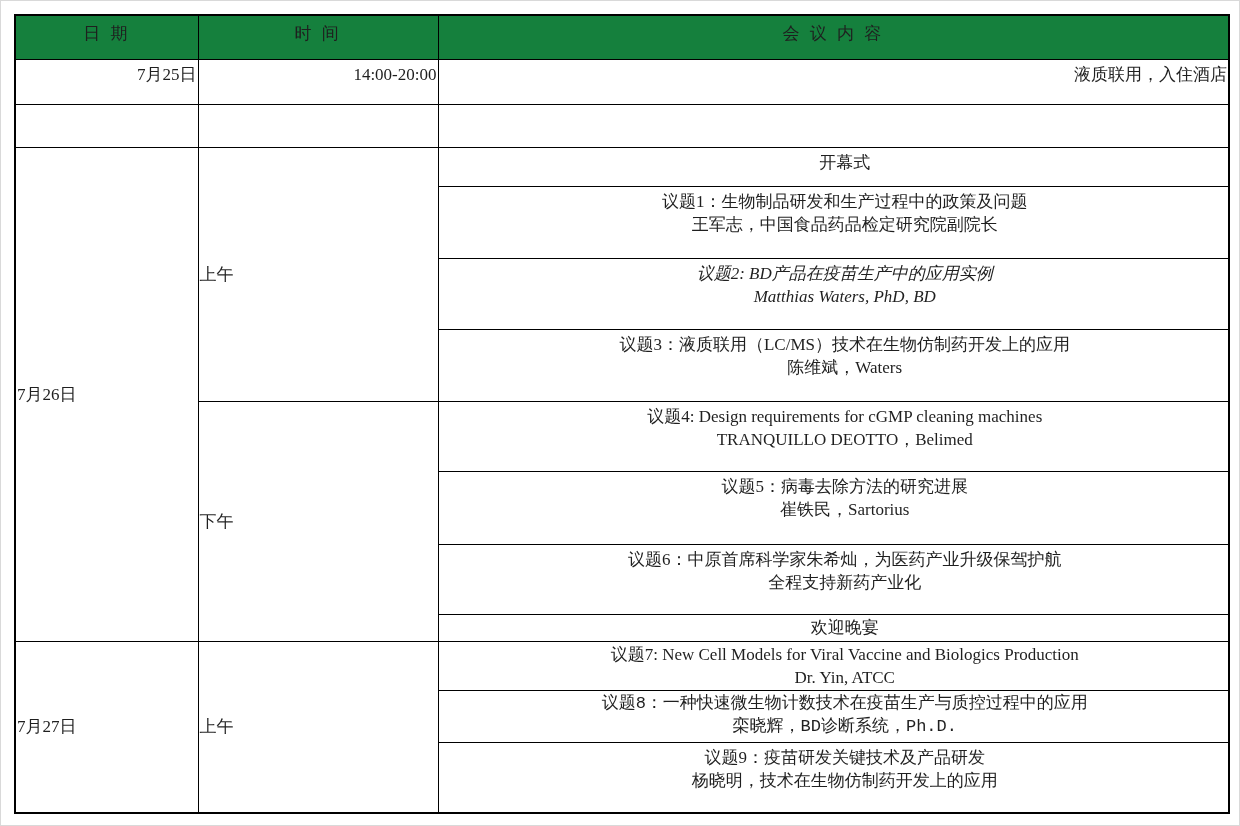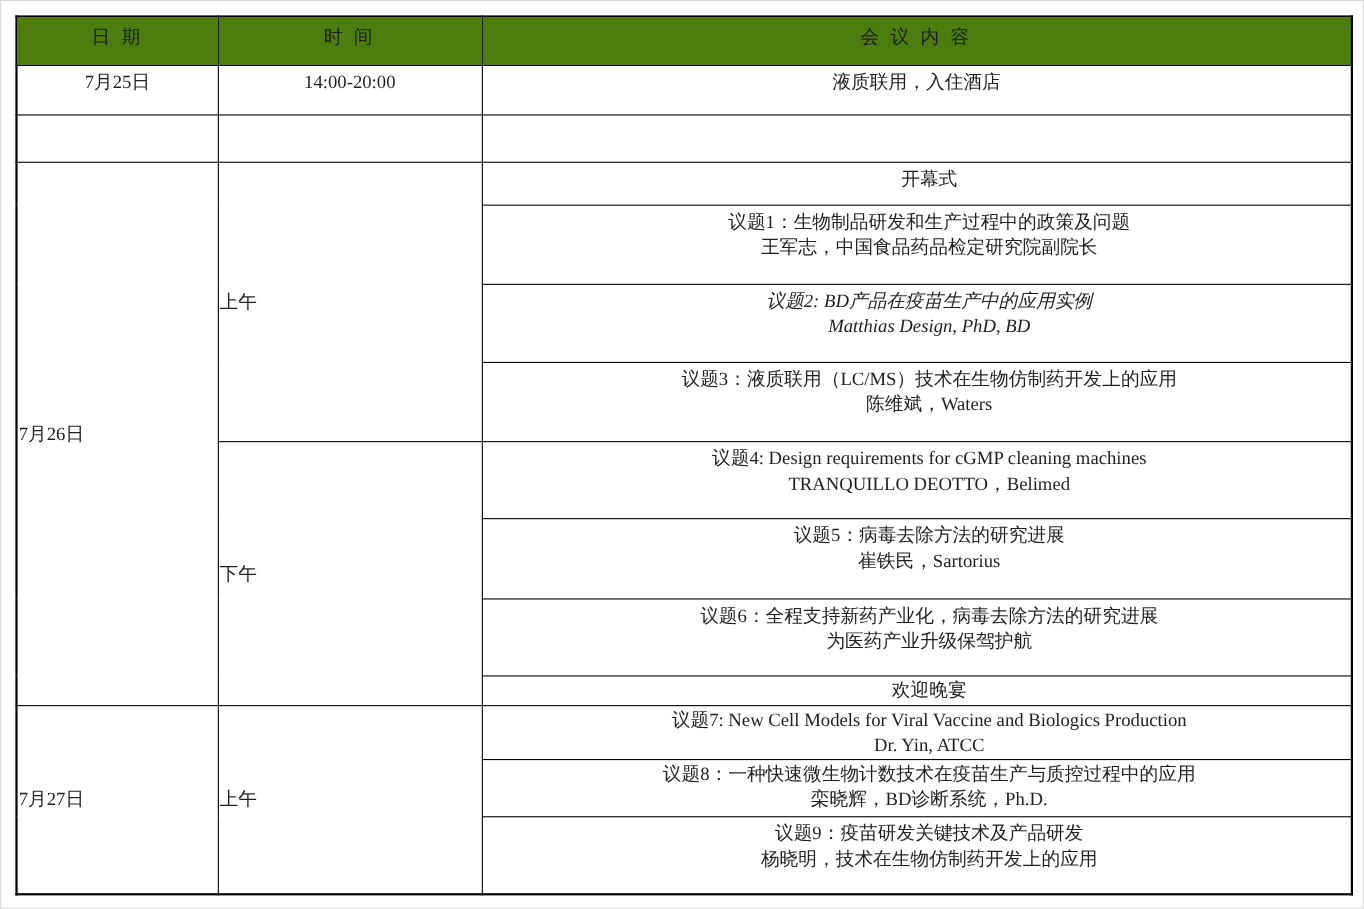--- a/index.html
+++ b/index.html
@@ -23,44 +23,44 @@
     border:1.5px solid #000;
     font-size:17px;
     line-height:23px;
     overflow:hidden;
   }
   col.c-date{width:183px;}
   col.c-time{width:240px;}
   col.c-content{width:791px;}
 
   td.hcell{
-    background:#4d7c0f;
+    background:#15803d;
     text-align:center;
     vertical-align:middle;
     letter-spacing:3px;
     padding-bottom:8px;
   }
   td.mid{text-align:left;vertical-align:middle;}
-  td.topc{text-align:center;vertical-align:top;padding-top:3px;}
+  td.topc{text-align:right;vertical-align:top;padding-top:3px;}
   td.event{text-align:center;vertical-align:top;padding-top:3px;padding-left:24px;}
   td.tight{padding-top:1px;line-height:22px;margin-left:29px;}
 
   tr.rh-header{height:44px;}
   tr.rh-jul25{height:45px;}
   tr.rh-empty{height:43px;}
   tr.rh-e0{height:39px;}
   tr.rh-e1{height:72px;}
   tr.rh-e2{height:71px;font-style:italic;}
   tr.rh-e3{height:72px;}
   tr.rh-e4{height:70px;}
   tr.rh-e5{height:73px;}
   tr.rh-e6{height:70px;}
   tr.rh-e7{height:27px;}
   tr.rh-f0{height:48px;}
-  tr.rh-f1{height:52px;}
+  tr.rh-f1{height:52px;font-family:Liberation Mono, monospace;}
   tr.rh-f2{height:71px;}
 </style>
 </head>
 <body>
 
 <div class="page">
   <table class="schedule">
     <colgroup>
       <col class="c-date">
         <col class="c-time">
@@ -95,21 +95,21 @@
     <tr class="rh-e1">
       <td class="event">
         <div>议题1：生物制品研发和生产过程中的政策及问题</div>
         <div>王军志，中国食品药品检定研究院副院长</div>
       </td>
     </tr>
 
     <tr class="rh-e2">
       <td class="event">
         <div>议题2: BD产品在疫苗生产中的应用实例</div>
-        <div>Matthias Design, PhD, BD</div>
+        <div>Matthias Waters, PhD, BD</div>
       </td>
     </tr>
 
     <tr class="rh-e3">
       <td class="event">
         <div>议题3：液质联用（LC/MS）技术在生物仿制药开发上的应用</div>
         <div>陈维斌，Waters</div>
       </td>
     </tr>
 
@@ -123,22 +123,22 @@
 
     <tr class="rh-e5">
       <td class="event">
         <div>议题5：病毒去除方法的研究进展</div>
         <div>崔铁民，Sartorius</div>
       </td>
     </tr>
 
     <tr class="rh-e6">
       <td class="event">
-        <div>议题6：全程支持新药产业化，病毒去除方法的研究进展</div>
-        <div>为医药产业升级保驾护航</div>
+        <div>议题6：中原首席科学家朱希灿，为医药产业升级保驾护航</div>
+        <div>全程支持新药产业化</div>
       </td>
     </tr>
 
     <tr class="rh-e7">
       <td class="event tight">欢迎晚宴</td>
     </tr>
 
     <tr class="rh-f0">
       <td class="mid" rowspan="3">7月27日</td>
       <td class="mid" rowspan="3">上午</td>

